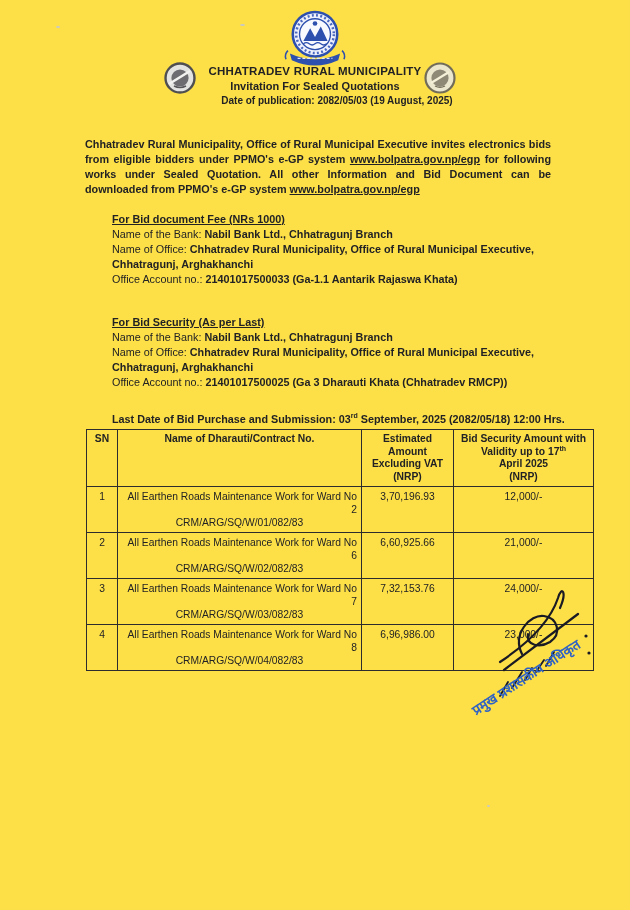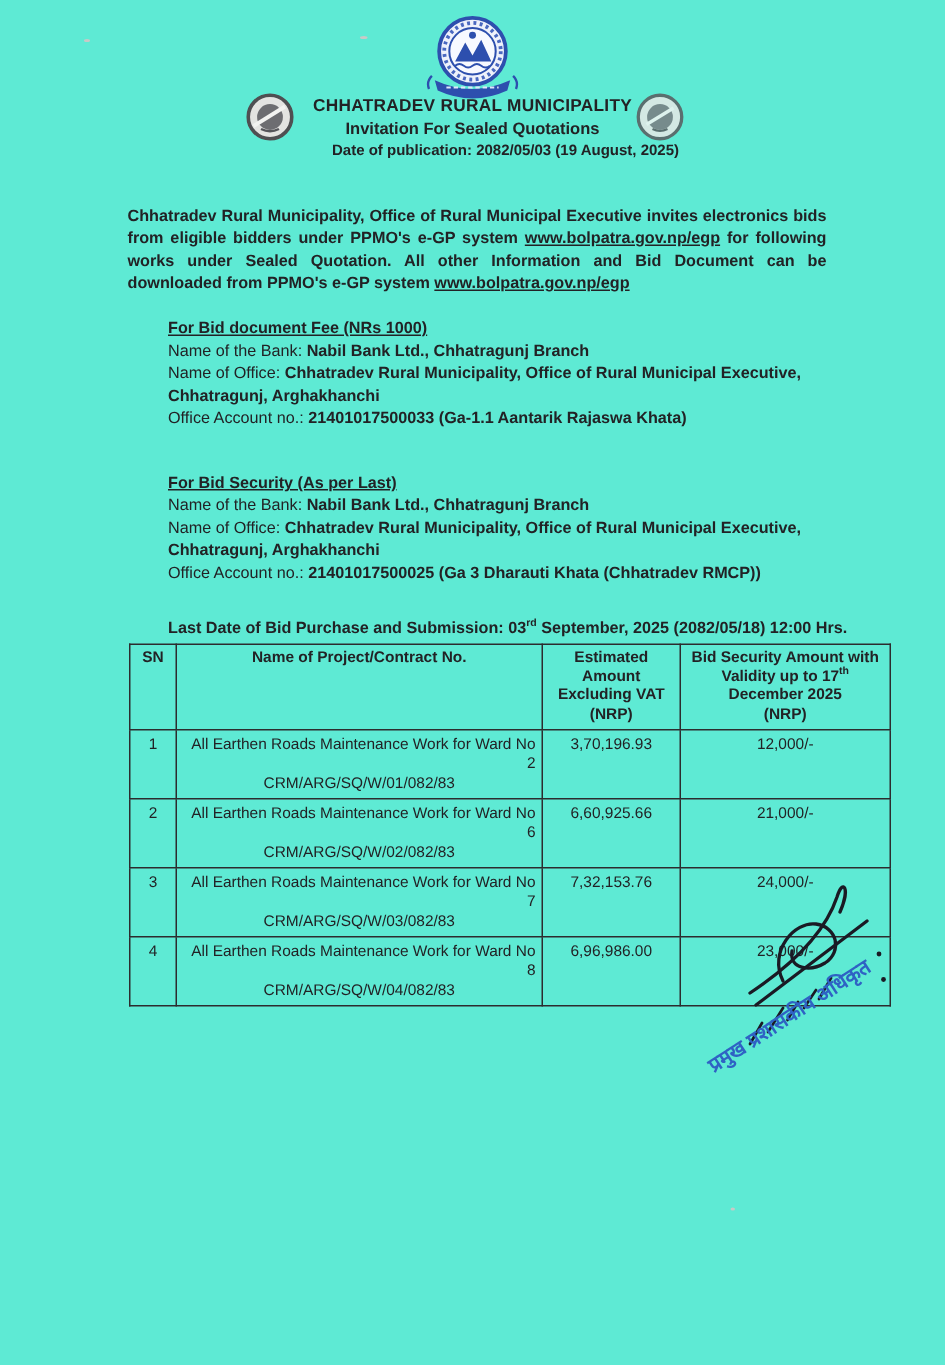--- a/index.html
+++ b/index.html
@@ -2,21 +2,21 @@
 <html><head>
 <meta charset="utf-8">
 <style>
   * { margin:0; padding:0; box-sizing:border-box; }
   html,body { background:#ffffff; }
   body { font-family:"Liberation Sans", sans-serif; }
 
   .page {
     position:relative;
     width:630px; height:910px;
-    background:#5eead4;
+    background:#fde047;
     color:#222225;
     overflow:hidden;
   }
 
   
   .emblem { position:absolute; left:277px; top:10px; width:76px; height:58px; }
   .seal { position:absolute; width:34px; height:34px; }
   .seal-left  { left:163px; top:61px; }
   .seal-right { left:423px; top:61px; opacity:.85; }
 
@@ -144,31 +144,31 @@
   <table class="bids">
     <colgroup>
         <col class="c-sn">
         <col class="c-name">
         <col class="c-amt">
         <col class="c-sec">
       </colgroup>
     <thead>
       <tr>
         <th>SN</th>
-        <th>Name of Project/Contract No.</th>
+        <th>Name of Dharauti/Contract No.</th>
         <th>
           <div>Estimated</div>
           <div>Amount</div>
           <div>Excluding VAT</div>
           <div>(NRP)</div>
         </th>
         <th>
           <div>Bid Security Amount with</div>
           <div><span>Validity up to 17</span><sup>th</sup></div>
-          <div>December 2025</div>
+          <div>April 2025</div>
           <div>(NRP)</div>
         </th>
       </tr>
     </thead>
     <tbody>
       <tr>
         <td class="sn">1</td>
         <td>
           <div class="proj-line1">All Earthen Roads Maintenance Work for Ward No 2</div>
           <div class="proj-line2">CRM/ARG/SQ/W/01/082/83</div>

